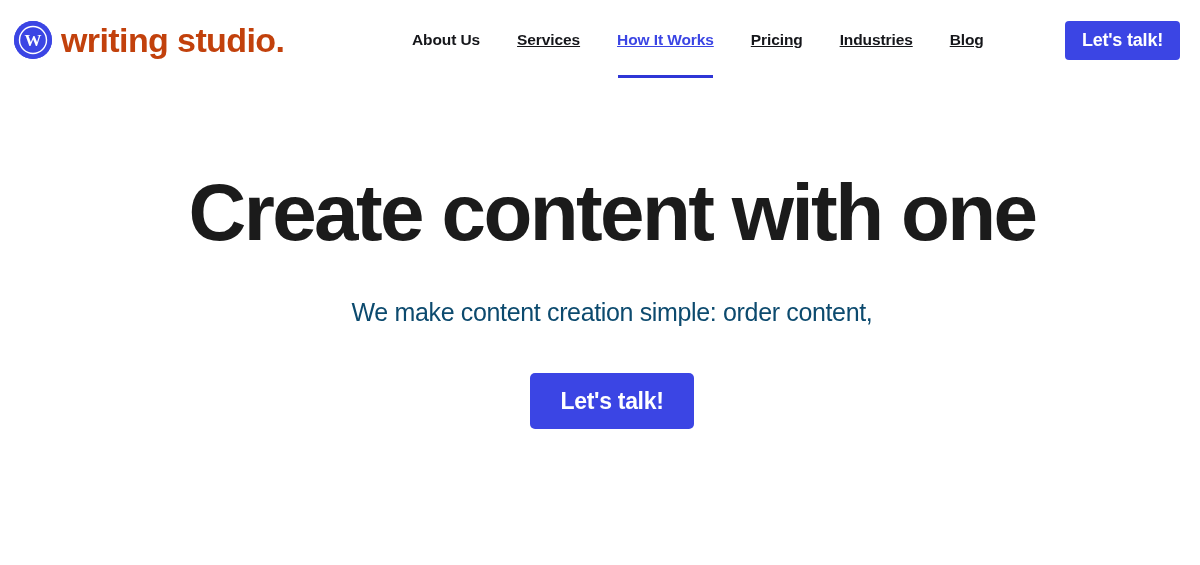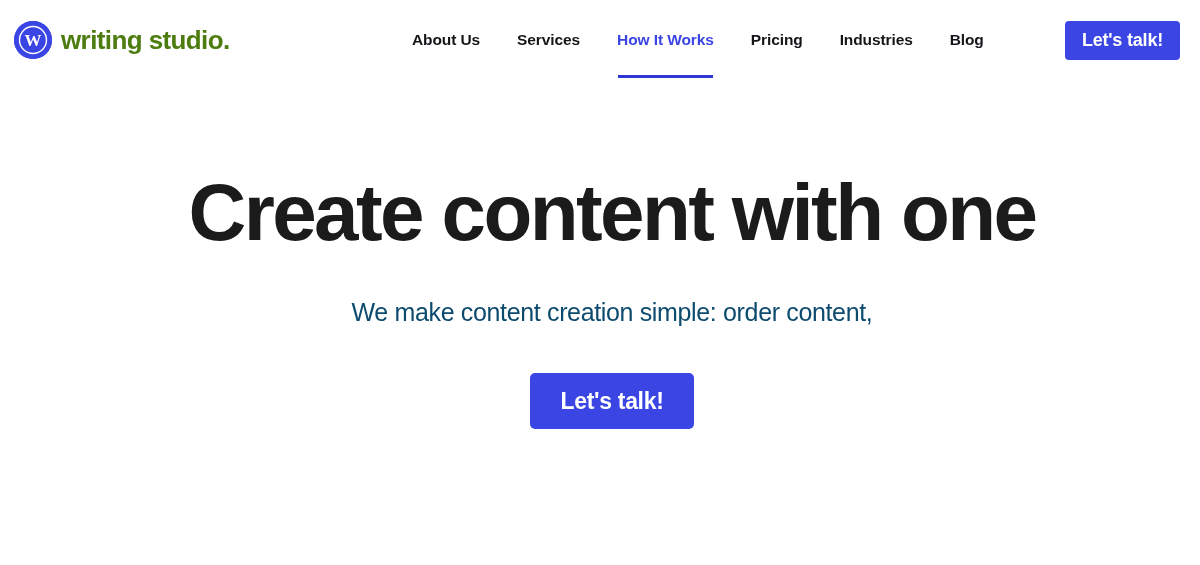--- a/index.html
+++ b/index.html
@@ -49,24 +49,24 @@
     display: flex;
     align-items: center;
     justify-content: center;
     flex: none;
   }
 
   .brand-mark svg { display: block; }
 
   .brand-name {
     font-family: "Liberation Sans", sans-serif;
-    font-size: 26px;
+    font-size: 34px;
     font-weight: 700;
     letter-spacing: -0.6px;
-    color: #4d7c0f;
+    color: #c2410c;
     white-space: nowrap;
     line-height: 1;
   }
 
   .main-nav {
     position: absolute;
     left: 412px;
     top: 29px;
     display: flex;
     align-items: center;
@@ -78,21 +78,21 @@
     font-size: 15.5px;
     font-weight: 700;
     color: #15161a;
     text-decoration: none;
     white-space: nowrap;
     line-height: 21px;
     letter-spacing: -0.1px;
     padding-bottom: 28px;
   }
 
-  .nav-item + .nav-item { margin-left: 37px; }
+  .nav-item + .nav-item { margin-left: 37px; text-decoration: underline; }
 
   .nav-item.is-active { color: #3b45e4; }
 
   .nav-item.is-active::after {
     content: "";
     position: absolute;
     left: 1px;
     right: 1px;
     bottom: 0;
     height: 3px;

